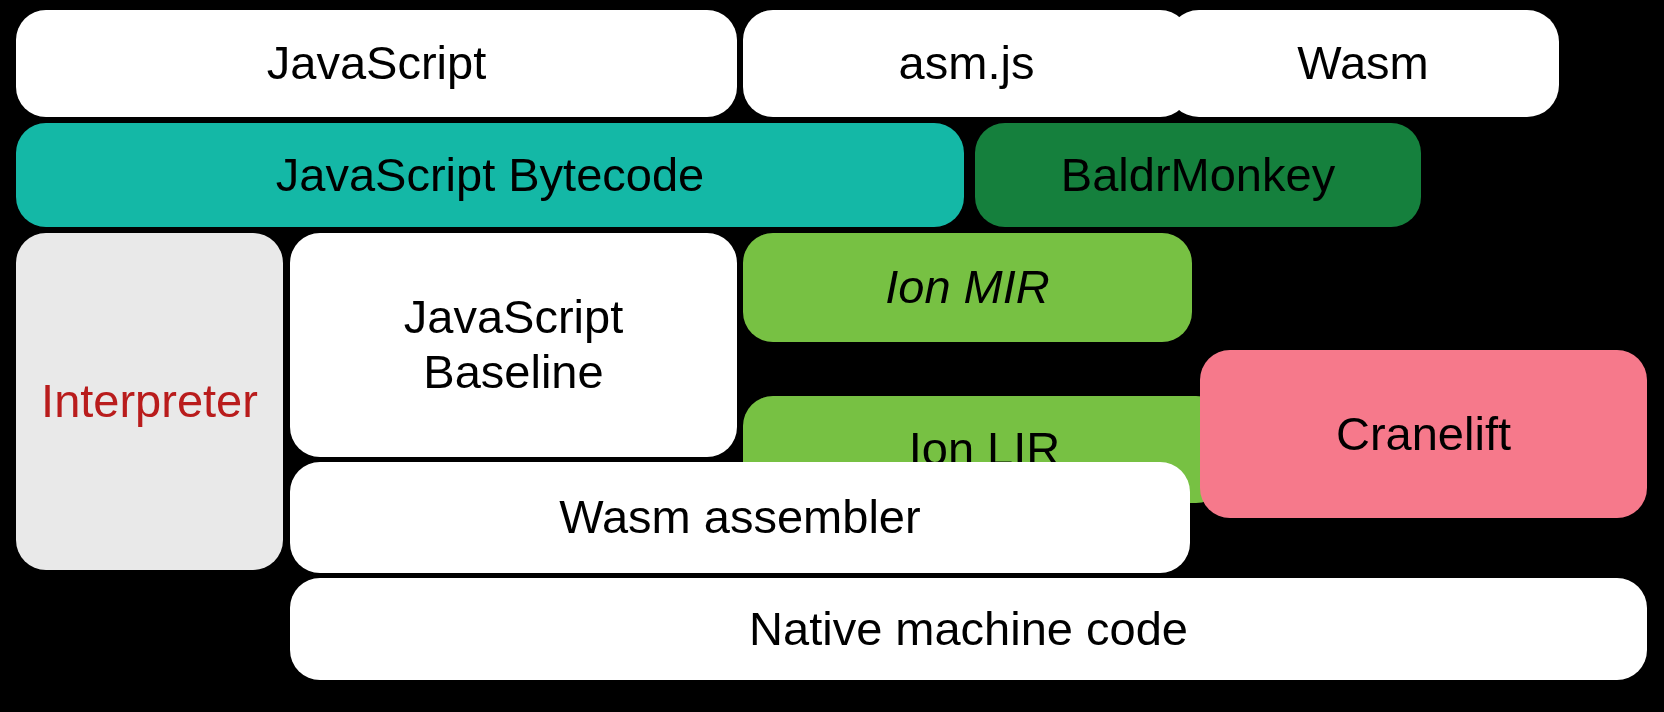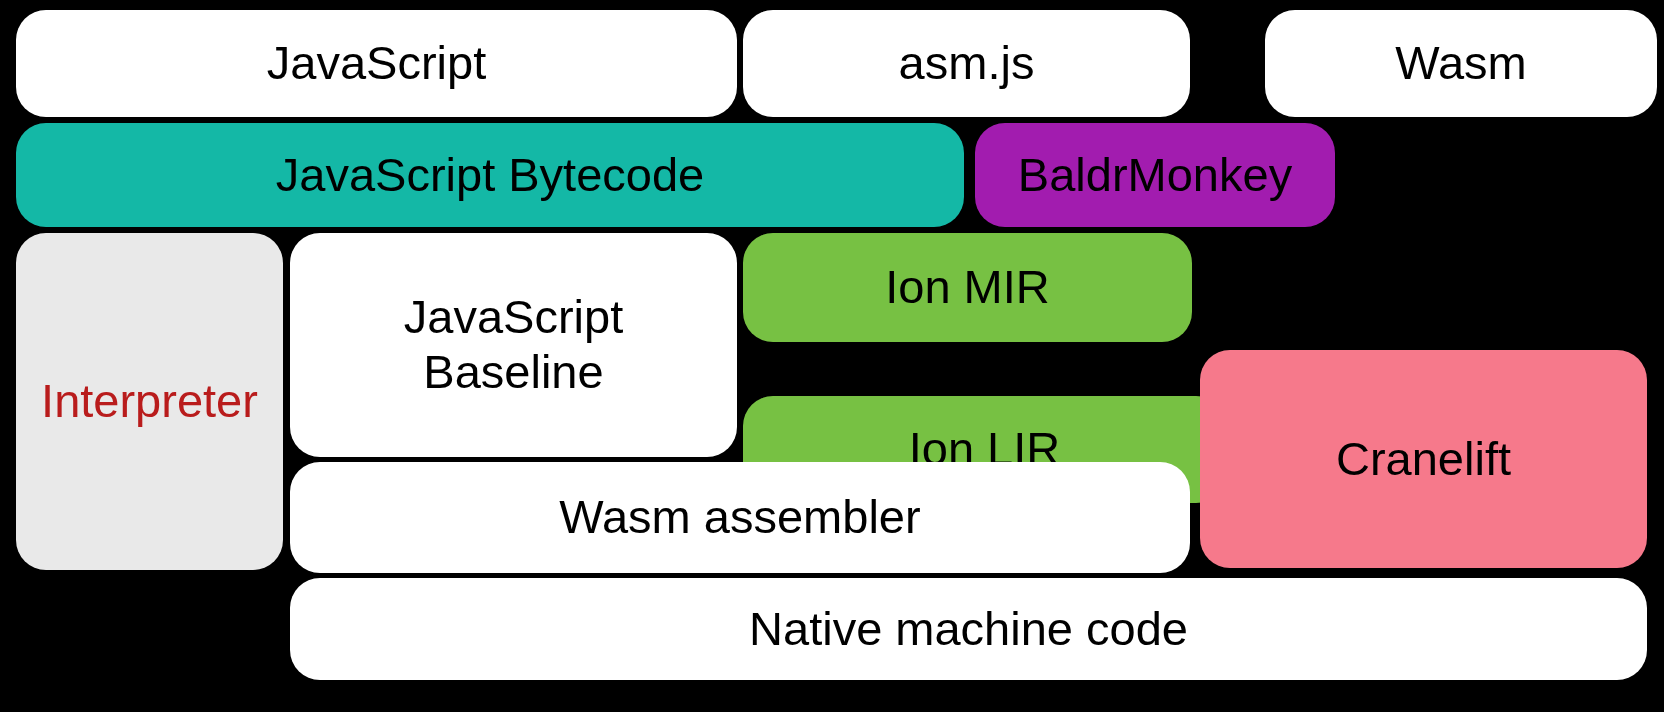--- a/index.html
+++ b/index.html
@@ -35,43 +35,43 @@
 </head>
 <body>
 
 <div id="canvas" style="background: rgb(0, 0, 0);">
     <div class="node" style="left: 16px; top: 10px; width: 721px; height: 107px; background: rgb(255, 255, 255);">
       <span class="node-label" style="color: rgb(0, 0, 0);">JavaScript</span>
     </div>
     <div class="node" style="left: 743px; top: 10px; width: 447px; height: 107px; background: rgb(255, 255, 255);">
       <span class="node-label" style="color: rgb(0, 0, 0);">asm.js</span>
     </div>
-    <div class="node" style="left: 1265px; top: 10px; width: 392px; height: 107px; background: rgb(255, 255, 255);">
+    <div class="node" style="left: 1167px; top: 10px; width: 392px; height: 107px; background: rgb(255, 255, 255); border-radius: 32px;">
       <span class="node-label" style="color: rgb(0, 0, 0);">Wasm</span>
     </div>
     <div class="node" style="left: 16px; top: 123px; width: 948px; height: 104px; background: #14b8a6;">
       <span class="node-label" style="color: rgb(0, 0, 0);">JavaScript Bytecode</span>
     </div>
-    <div class="node" style="left: 975px; top: 123px; width: 360px; height: 104px; background: #a21caf;">
+    <div class="node" style="left: 975px; top: 123px; width: 446px; height: 104px; background: #15803d;">
       <span class="node-label" style="color: rgb(0, 0, 0);">BaldrMonkey</span>
     </div>
     <div class="node" style="left: 16px; top: 233px; width: 267px; height: 337px; background: rgb(233, 233, 233);">
       <span class="node-label" style="color: #b91c1c;">Interpreter</span>
     </div>
     <div class="node" style="left: 290px; top: 233px; width: 447px; height: 224px; background: rgb(255, 255, 255);">
       <span class="node-label" style="color: rgb(0, 0, 0);">JavaScript
 Baseline</span>
     </div>
     <div class="node" style="left: 743px; top: 233px; width: 449px; height: 109px; background: rgb(119, 193, 67);">
-      <span class="node-label" style="color: rgb(0, 0, 0);">Ion MIR</span>
+      <span class="node-label" style="color: rgb(0, 0, 0); font-style: italic;">Ion MIR</span>
     </div>
     <div class="node" style="left: 743px; top: 352px; width: 483px; height: 107px; background: rgb(119, 193, 67); margin-top: 44px;">
       <span class="node-label" style="color: rgb(0, 0, 0);">Ion LIR</span>
     </div>
-    <div class="node" style="left: 1200px; top: 350px; width: 447px; height: 218px; background: rgb(246, 121, 139);">
+    <div class="node" style="left: 1200px; top: 350px; width: 447px; height: 168px; background: rgb(246, 121, 139);">
       <span class="node-label" style="color: rgb(0, 0, 0);">Cranelift</span>
     </div>
     <div class="node" style="left: 290px; top: 462px; width: 900px; height: 111px; background: rgb(255, 255, 255);">
       <span class="node-label" style="color: rgb(0, 0, 0);">Wasm assembler</span>
     </div>
     <div class="node" style="left: 290px; top: 578px; width: 1357px; height: 102px; background: rgb(255, 255, 255);">
       <span class="node-label" style="color: rgb(0, 0, 0);">Native machine code</span>
     </div>
   </div>
 

